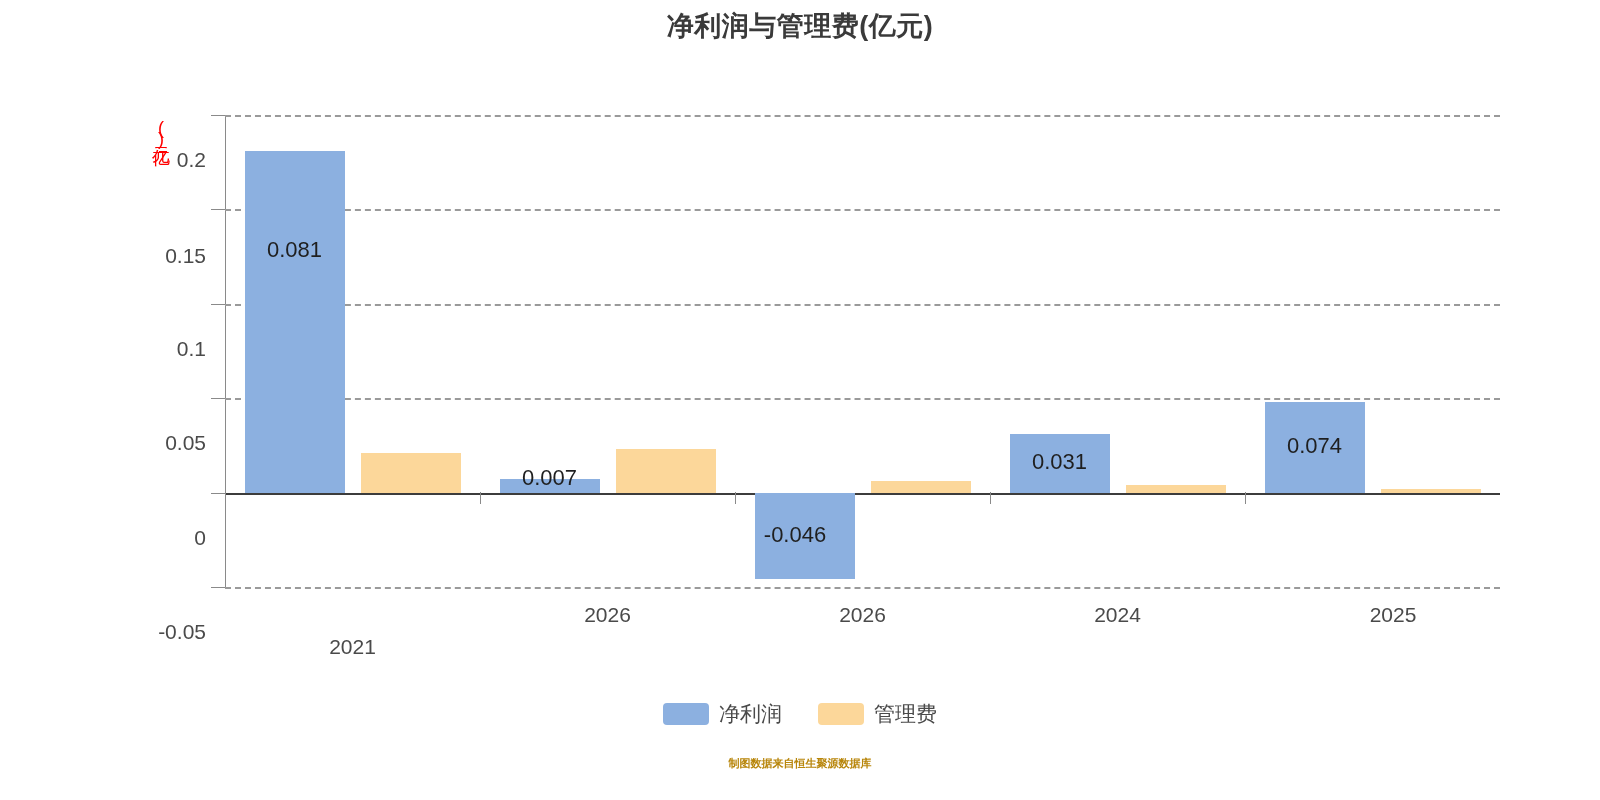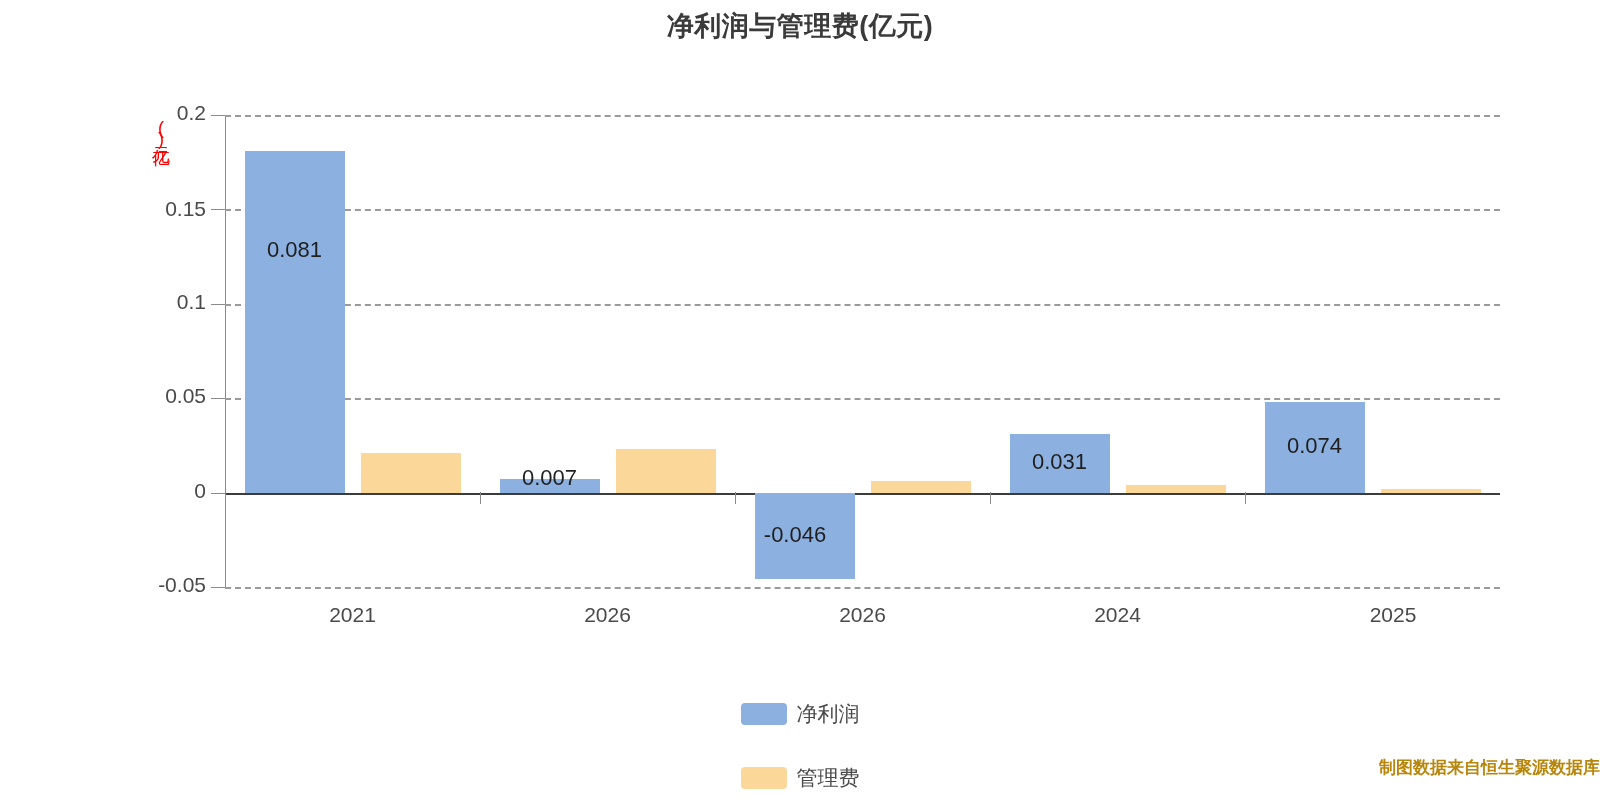--- a/index.html
+++ b/index.html
@@ -58,20 +58,21 @@
     width: 14px; height: 0;
     border-top: 1.5px solid #8a8a8a;
   }
   .y-tick-label {
     position: absolute;
     right: 1394px; 
     text-align: right;
     font-size: 21px;
     color: #4a4a4a;
     white-space: nowrap;
+    margin-top: 47px;
   }
 
   
   .x-tick {
     position: absolute;
     top: 492px;
     width: 0; height: 12px;
     border-left: 1.5px solid #8a8a8a;
   }
   .x-tick-label {
@@ -114,21 +115,20 @@
   }
 
   
   .legend {
     position: absolute;
     top: 700px; left: 0; width: 1600px;
     display: flex;
     justify-content: center;
     align-items: center;
     gap: 36px;
-    flex-direction: column;
   }
   .legend-item {
     display: flex;
     align-items: center;
     gap: 10px;
   }
   .legend-swatch {
     width: 46px; height: 22px;
     border-radius: 4px;
   }
@@ -137,22 +137,22 @@
   .legend-text {
     font-size: 21px;
     color: #4a4a4a;
     white-space: nowrap;
   }
 
   
   .credit {
     position: absolute;
     top: 756px; left: 0; width: 1600px;
-    text-align: right;
-    font-size: 17px;
+    text-align: center;
+    font-size: 11px;
     font-weight: bold;
     color: #b8860b;
     white-space: nowrap;
   }
 </style>
 </head>
 <body>
 
 <div id="root">
 
@@ -193,21 +193,21 @@
       <div class="y-tick-label" style="top: 197px;">0.15</div>
       <div class="y-tick" style="top: 303.8px;"></div>
       <div class="y-tick-label" style="top: 289.8px; text-align: center;">0.1</div>
       <div class="y-tick" style="top: 398.2px;"></div>
       <div class="y-tick-label" style="top: 384.2px;">0.05</div>
       <div class="y-tick" style="top: 492.6px;"></div>
       <div class="y-tick-label" style="top: 478.6px;">0</div>
       <div class="y-tick" style="top: 587px;"></div>
       <div class="y-tick-label" style="top: 573px;">-0.05</div>
       <div class="x-tick" style="left: 225px;"></div>
-      <div class="x-tick-label" style="left: 352.5px;">2021</div>
+      <div class="x-tick-label" style="left: 352.5px; margin-top: 32px;">2021</div>
       <div class="x-tick" style="left: 480px;"></div>
       <div class="x-tick-label" style="left: 607.5px;">2026</div>
       <div class="x-tick" style="left: 735px;"></div>
       <div class="x-tick-label" style="left: 862.5px;">2026</div>
       <div class="x-tick" style="left: 990px;"></div>
       <div class="x-tick-label" style="left: 1117.5px;">2024</div>
       <div class="x-tick" style="left: 1245px;"></div>
       <div class="x-tick-label" style="left: 1393px;">2025</div>
     </div>
 

